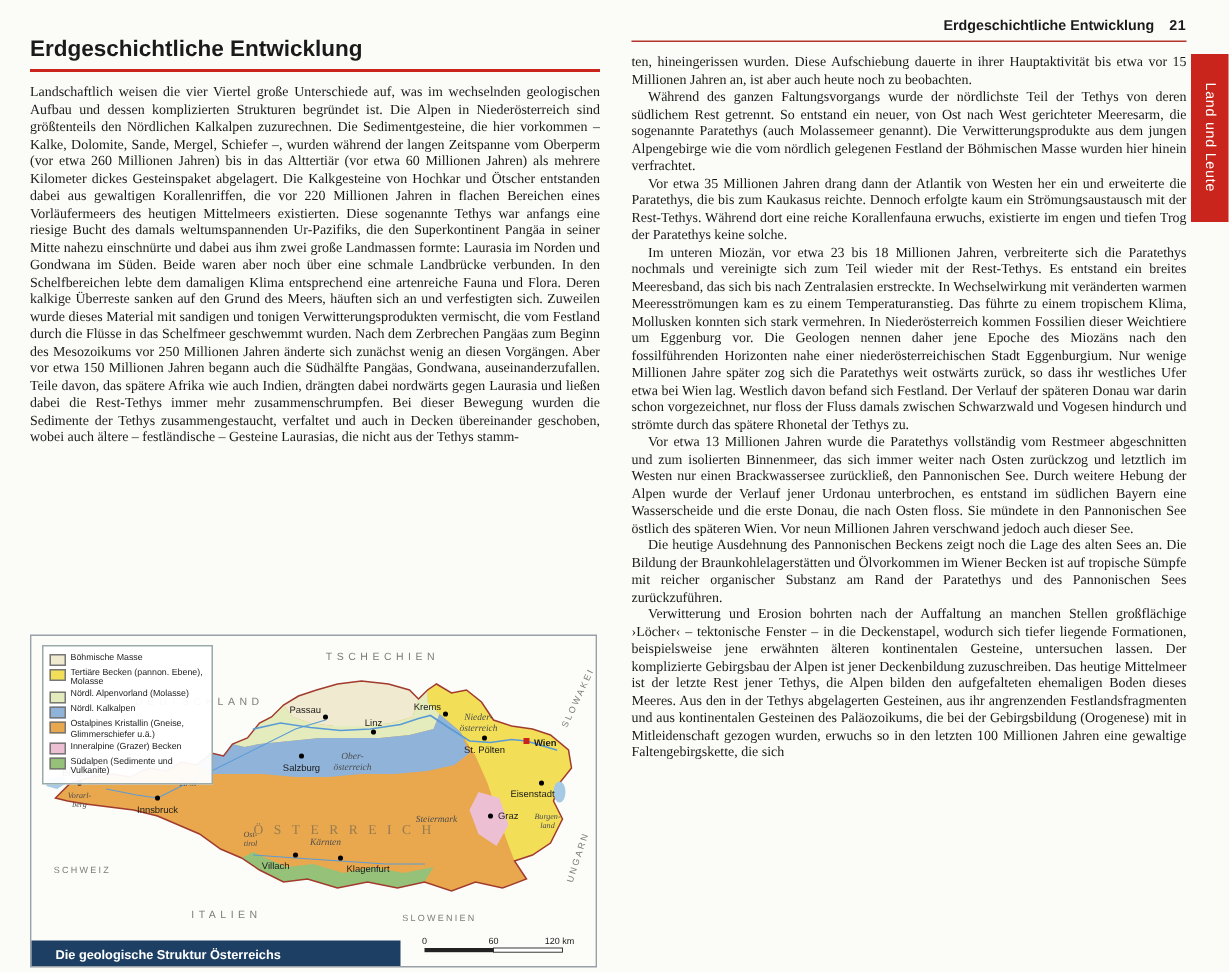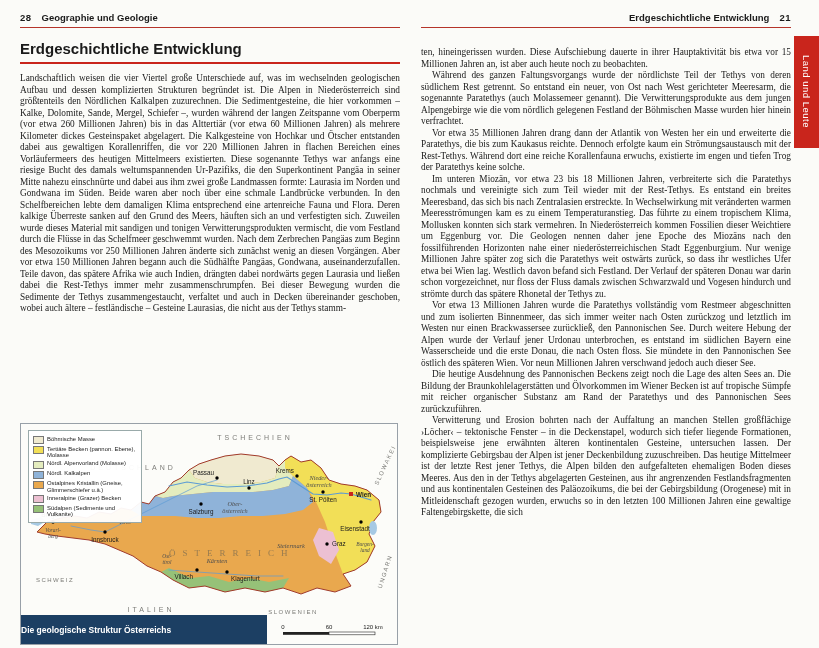--- a/index.html
+++ b/index.html
@@ -29,21 +29,21 @@
     font-family:"Liberation Sans",sans-serif;font-weight:bold;font-size:15px;
     margin:12px 0 5px 0;
   }
   .title-rule{height:2px;background:var(--accent);margin-bottom:9px;}
 
   .bodytext p{
     margin:0;text-align:justify;font-size:9.3px;line-height:11.5px;
     hyphens:auto;
   }
   .bodytext p.indent{text-indent:11px;}
-  .page-right .bodytext{margin-top:19px;}
+  .page-right .bodytext{margin-top:9px;}
 
   .side-tab{
     position:absolute;right:0;top:36px;width:25px;height:112px;
     background:var(--accent);color:#fff;
     font-family:"Liberation Sans",sans-serif;font-size:9.5px;
     writing-mode:vertical-rl;
     display:flex;align-items:center;justify-content:center;
     letter-spacing:.5px;
   }
 
@@ -57,46 +57,42 @@
     position:absolute;left:7px;top:6px;width:114px;
     background:rgba(255,255,255,.95);border:1px solid #9aa;
     padding:3px 4px;box-sizing:border-box;z-index:3;
   }
   .legend-row{display:flex;gap:3px;align-items:flex-start;margin:1.5px 0;}
   .swatch{width:9px;height:6px;border:.5px solid #777;flex:none;margin-top:.5px;}
   .legend-label{
     font-family:"Liberation Sans",sans-serif;font-size:5.9px;line-height:6.5px;color:#222;
   }
   .map-caption{
-    position:absolute;left:0;bottom:0;width:246px;height:29px;
+    position:absolute;left:0;bottom:0;width:246px;height:17px;
     background:var(--caption);color:#fff;
     font-family:"Liberation Sans",sans-serif;font-weight:bold;font-size:8.5px;
-    display:flex;align-items:center;padding-left:0;box-sizing:border-box;z-index:3;
+    display:flex;align-items:center;padding-left:16px;box-sizing:border-box;z-index:3;
   }
 
   
   .country{font-family:"Liberation Sans",sans-serif;font-size:7px;letter-spacing:3px;fill:#7c7c78;}
   .country.small{font-size:6px;letter-spacing:1.5px;}
   .city{font-family:"Liberation Sans",sans-serif;font-size:6.3px;fill:#1a1a1a;}
   .region{font-family:"Liberation Serif",serif;font-style:italic;font-size:6.3px;fill:#4d4d4d;}
   .region.tiny{font-size:5.4px;}
   .bigname{font-family:"Liberation Serif",serif;font-size:9px;letter-spacing:7px;fill:#8a7450;opacity:.85;}
   .scale-label{font-family:"Liberation Sans",sans-serif;font-size:6px;fill:#222;}
   .river{fill:none;stroke:#5b9bd5;stroke-width:1.1;stroke-linecap:round;}
   .river.thin{stroke-width:.7;}
   .border{fill:none;stroke:#a03b2d;stroke-width:1;}
 </style>
 </head>
 <body>
 
 <div class="page page-left">
-  <div class="runhead">
-    <span class="pageno">28</span>
-    <span>Geographie und Geologie</span>
-  </div>
 
   <h1 class="chapter-title">Erdgeschichtliche Entwicklung</h1>
   <div class="title-rule"></div>
 
   <div class="bodytext">
       <p>Landschaftlich weisen die vier Viertel große Unterschiede auf, was im wechselnden geologischen Aufbau und dessen komplizierten Strukturen begründet ist. Die Alpen in Niederösterreich sind größtenteils den Nördlichen Kalkalpen zuzurechnen. Die Sedimentgesteine, die hier vorkommen – Kalke, Dolomite, Sande, Mergel, Schiefer –, wurden während der langen Zeitspanne vom Oberperm (vor etwa 260 Millionen Jahren) bis in das Alttertiär (vor etwa 60 Millionen Jahren) als mehrere Kilometer dickes Gesteinspaket abgelagert. Die Kalkgesteine von Hochkar und Ötscher entstanden dabei aus gewaltigen Korallenriffen, die vor 220 Millionen Jahren in flachen Bereichen eines Vorläufermeers des heutigen Mittelmeers existierten. Diese sogenannte Tethys war anfangs eine riesige Bucht des damals weltumspannenden Ur-Pazifiks, die den Superkontinent Pangäa in seiner Mitte nahezu einschnürte und dabei aus ihm zwei große Landmassen formte: Laurasia im Norden und Gondwana im Süden. Beide waren aber noch über eine schmale Landbrücke verbunden. In den Schelfbereichen lebte dem damaligen Klima entsprechend eine artenreiche Fauna und Flora. Deren kalkige Überreste sanken auf den Grund des Meers, häuften sich an und verfestigten sich. Zuweilen wurde dieses Material mit sandigen und tonigen Verwitterungsprodukten vermischt, die vom Festland durch die Flüsse in das Schelfmeer geschwemmt wurden. Nach dem Zerbrechen Pangäas zum Beginn des Mesozoikums vor 250 Millionen Jahren änderte sich zunächst wenig an diesen Vorgängen. Aber vor etwa 150 Millionen Jahren begann auch die Südhälfte Pangäas, Gondwana, auseinanderzufallen. Teile davon, das spätere Afrika wie auch Indien, drängten dabei nordwärts gegen Laurasia und ließen dabei die Rest-Tethys immer mehr zusammenschrumpfen. Bei dieser Bewegung wurden die Sedimente der Tethys zusammengestaucht, verfaltet und auch in Decken übereinander geschoben, wobei auch ältere – festländische – Gesteine Laurasias, die nicht aus der Tethys stamm-</p>
     </div>
 
   <figure class="map-figure" style="margin:0">
     <svg class="map-svg" width="376" height="220" viewBox="0 0 376 220">

